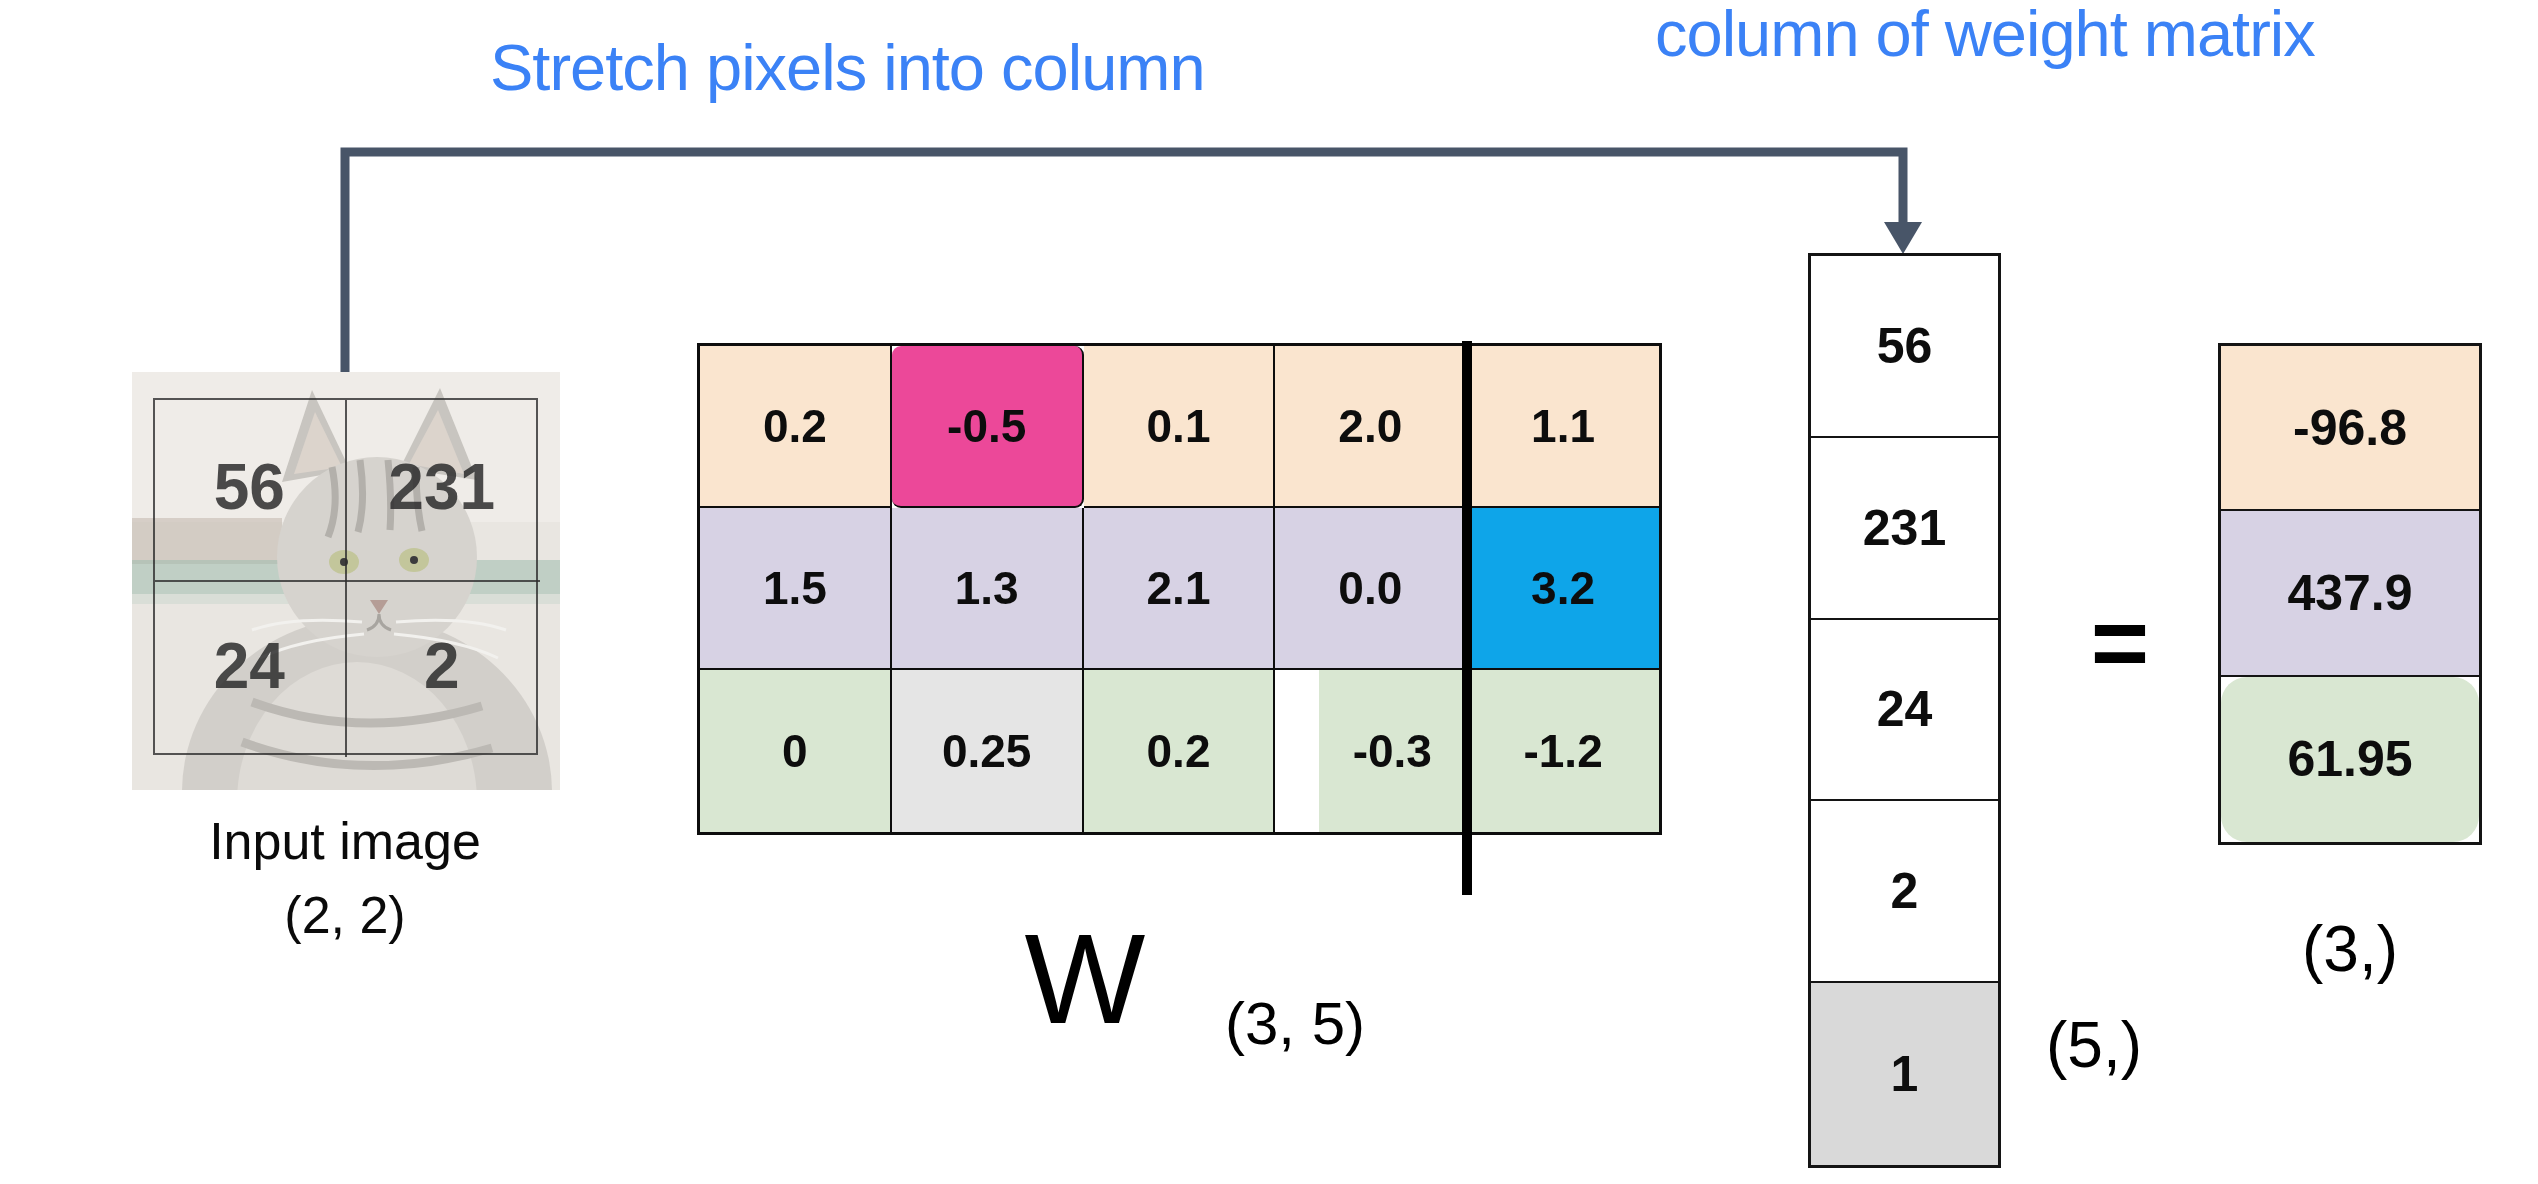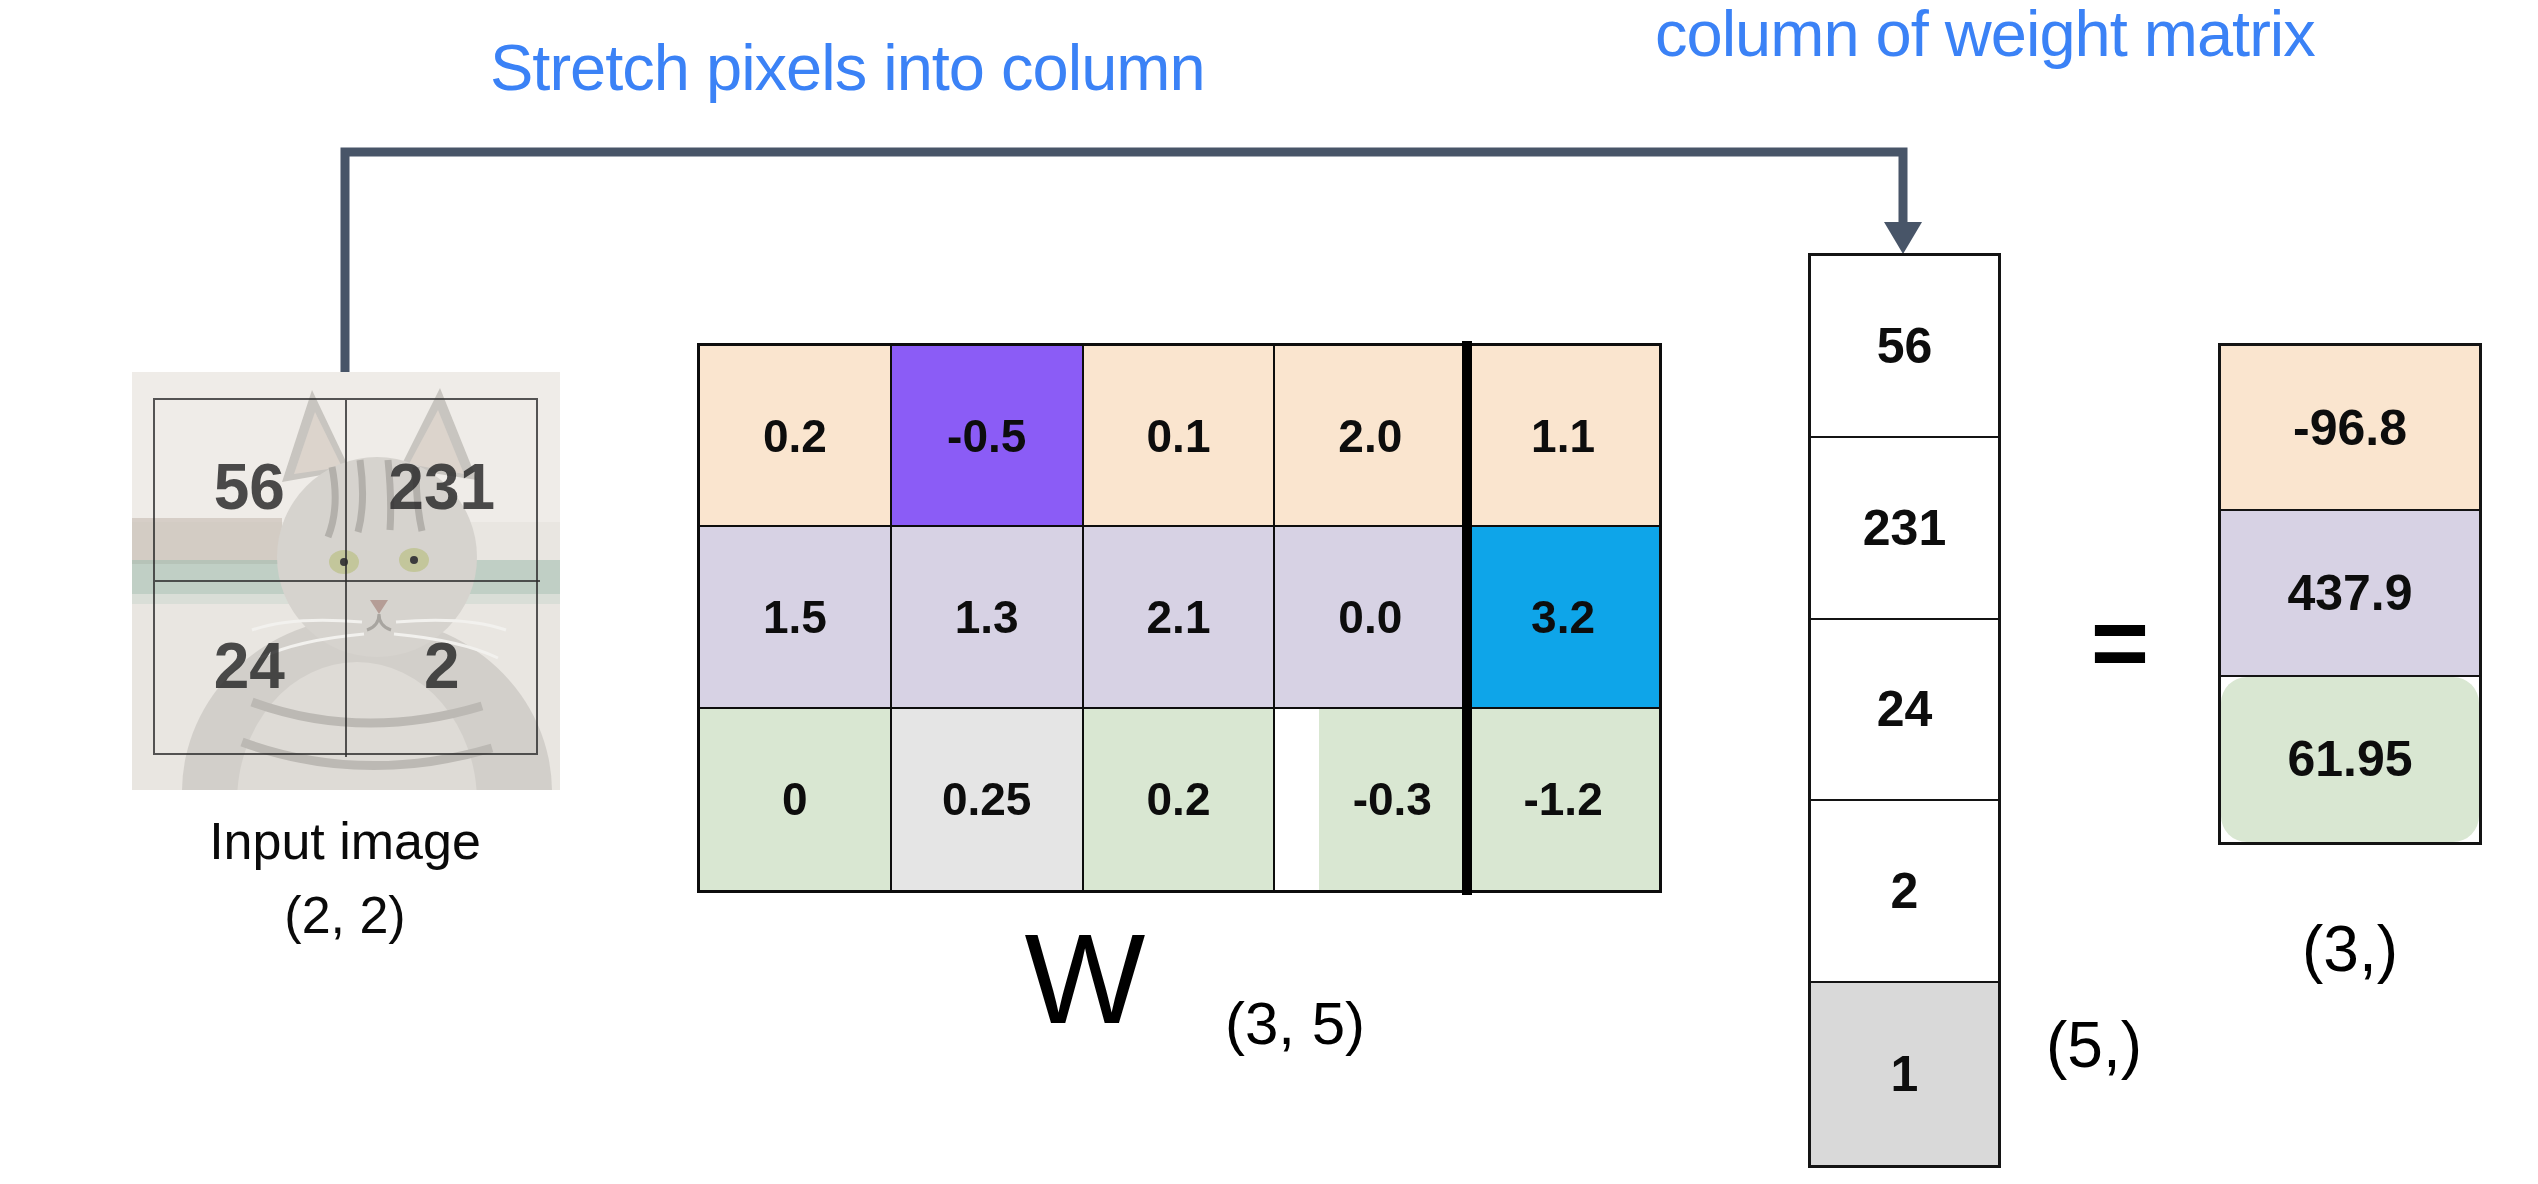--- a/index.html
+++ b/index.html
@@ -15,21 +15,21 @@
   .catbox{left:132px;top:372px;width:428px;height:418px;background:#e9e6e1;overflow:hidden;}
   .catgrid{left:21px;top:26px;width:385px;height:357px;border:2px solid rgba(45,45,45,.8);}
   .gridline-v{left:190px;top:0;width:2px;height:357px;background:rgba(45,45,45,.8);}
   .gridline-h{left:0;top:180px;width:385px;height:2px;background:rgba(45,45,45,.8);}
   .pixgrid{left:21px;top:26px;width:385px;height:357px;display:grid;
     grid-template-columns:1fr 1fr;grid-template-rows:1fr 1fr;}
   .pixcell{display:flex;align-items:center;justify-content:center;
     font-size:64px;font-weight:bold;color:rgba(45,45,45,.85);}
   .caption{left:95px;top:804px;width:500px;text-align:center;font-size:52px;line-height:74px;color:#0a0a0a;}
   
-  .wmatrix{left:697px;top:343px;width:965px;height:550px;display:grid;
+  .wmatrix{left:697px;top:343px;width:965px;height:492px;display:grid;
     grid-template-columns:repeat(5,1fr);grid-template-rows:repeat(3,1fr);
     border:3px solid #0d0d0d;}
   .wcell{border-right:2px solid #0d0d0d;border-bottom:2px solid #0d0d0d;
     display:flex;align-items:center;justify-content:center;
     font-size:46px;font-weight:bold;color:#0d0d0d;box-sizing:border-box;}
   .wcell:nth-child(5n){border-right:none;}
   .wcell:nth-child(n+11){border-bottom:none;}
   .biasline{left:1462px;top:341px;width:10px;height:554px;background:#000;}
   .wlabel{left:1000px;top:905px;width:170px;font-size:128px;text-align:center;color:#000;}
   .wshape{left:1195px;top:989px;width:200px;font-size:60px;text-align:center;color:#000;}
@@ -116,21 +116,21 @@
   </div>
 
   <div class="abs caption">
     <div>Input image</div>
     <div>(2, 2)</div>
   </div>
 
   <div class="abs wmatrix">
 
   <div class="wcell" style="background: rgb(250, 229, 207);">0.2</div>
-      <div class="wcell" style="background: #8b5cf6;">-0.5</div>
+      <div class="wcell" style="background: #ec4899; border-radius: 9px;">-0.5</div>
       <div class="wcell" style="background: rgb(250, 229, 207);">0.1</div>
       <div class="wcell" style="background: rgb(250, 229, 207);">2.0</div>
       <div class="wcell" style="background: rgb(250, 229, 207);">1.1</div>
       <div class="wcell" style="background: rgb(215, 210, 228);">1.5</div>
       <div class="wcell" style="background: rgb(215, 210, 228);">1.3</div>
       <div class="wcell" style="background: rgb(215, 210, 228);">2.1</div>
       <div class="wcell" style="background: rgb(215, 210, 228);">0.0</div>
       <div class="wcell" style="background: #0ea5e9;">3.2</div>
       <div class="wcell" style="background: rgb(217, 231, 210);">0</div>
       <div class="wcell" style="background: #e5e5e5;">0.25</div>

